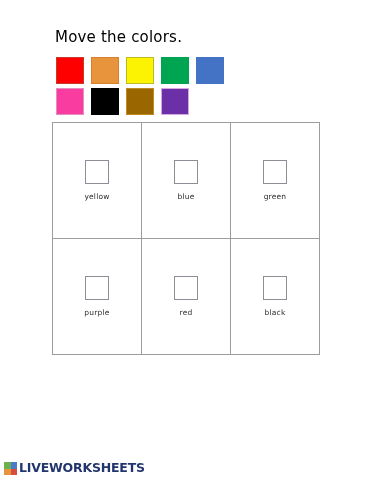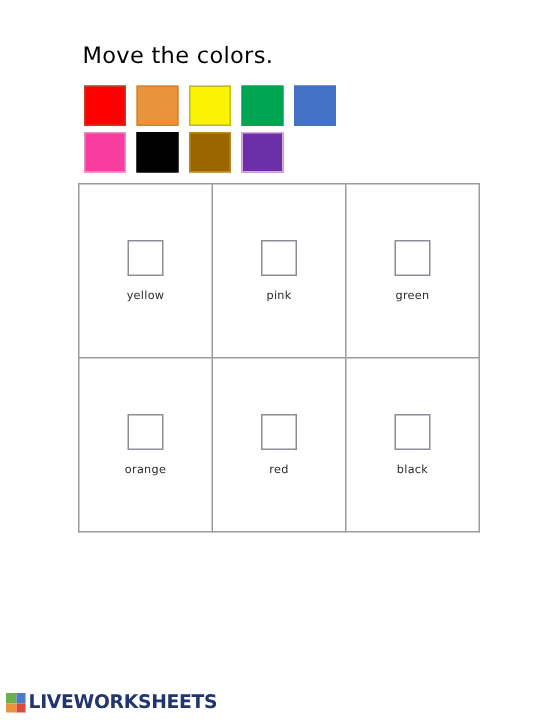--- a/index.html
+++ b/index.html
@@ -167,35 +167,35 @@
       <tr>
         <td style="border-color: rgb(156, 156, 156);">
           <div class="cell-inner">
             <div class="dropbox" style="border-color: rgb(141, 141, 150);"></div>
             <div class="cell-label">yellow</div>
           </div>
         </td>
         <td style="border-color: rgb(156, 156, 156);">
           <div class="cell-inner">
             <div class="dropbox" style="border-color: rgb(141, 141, 150);"></div>
-            <div class="cell-label">pink</div>
+            <div class="cell-label">blue</div>
           </div>
         </td>
         <td style="border-color: rgb(156, 156, 156);">
           <div class="cell-inner">
             <div class="dropbox" style="border-color: rgb(141, 141, 150);"></div>
             <div class="cell-label">green</div>
           </div>
         </td>
       </tr>
       <tr>
         <td style="border-color: rgb(156, 156, 156);">
           <div class="cell-inner">
             <div class="dropbox" style="border-color: rgb(141, 141, 150);"></div>
-            <div class="cell-label">orange</div>
+            <div class="cell-label">purple</div>
           </div>
         </td>
         <td style="border-color: rgb(156, 156, 156); text-align: center;">
           <div class="cell-inner">
             <div class="dropbox" style="border-color: rgb(141, 141, 150);"></div>
             <div class="cell-label">red</div>
           </div>
         </td>
         <td style="border-color: rgb(156, 156, 156); margin-top: 24px;">
           <div class="cell-inner">

